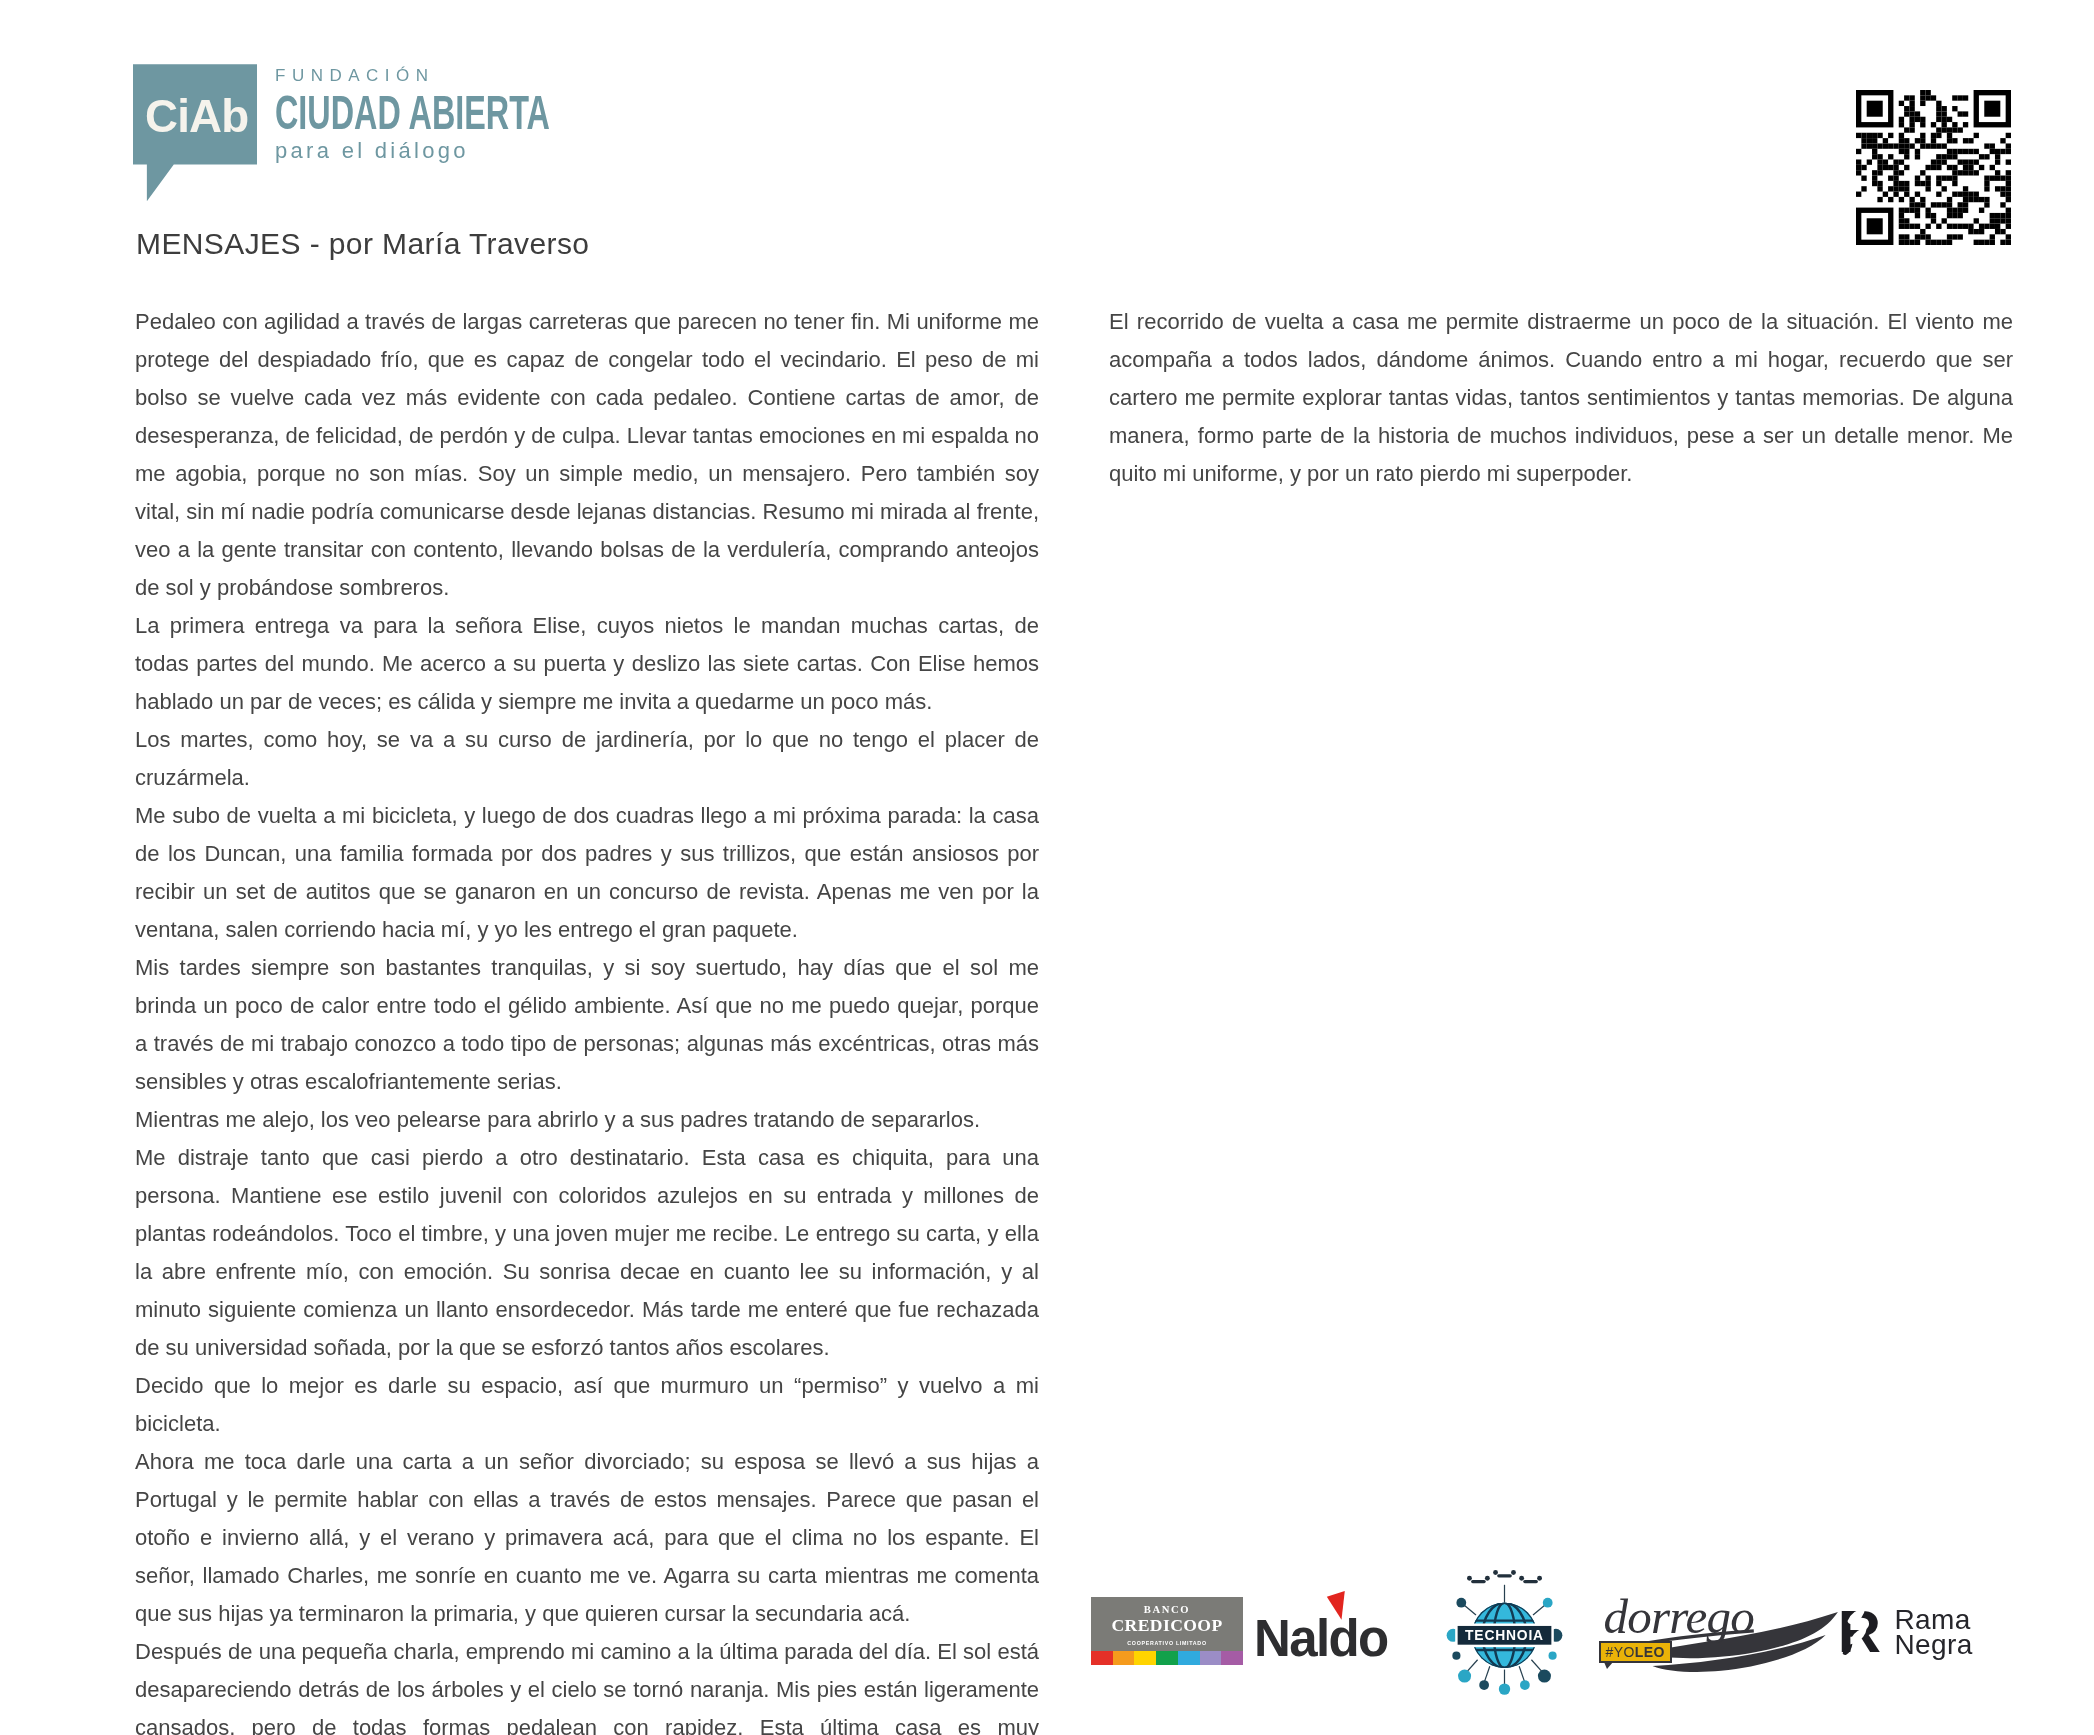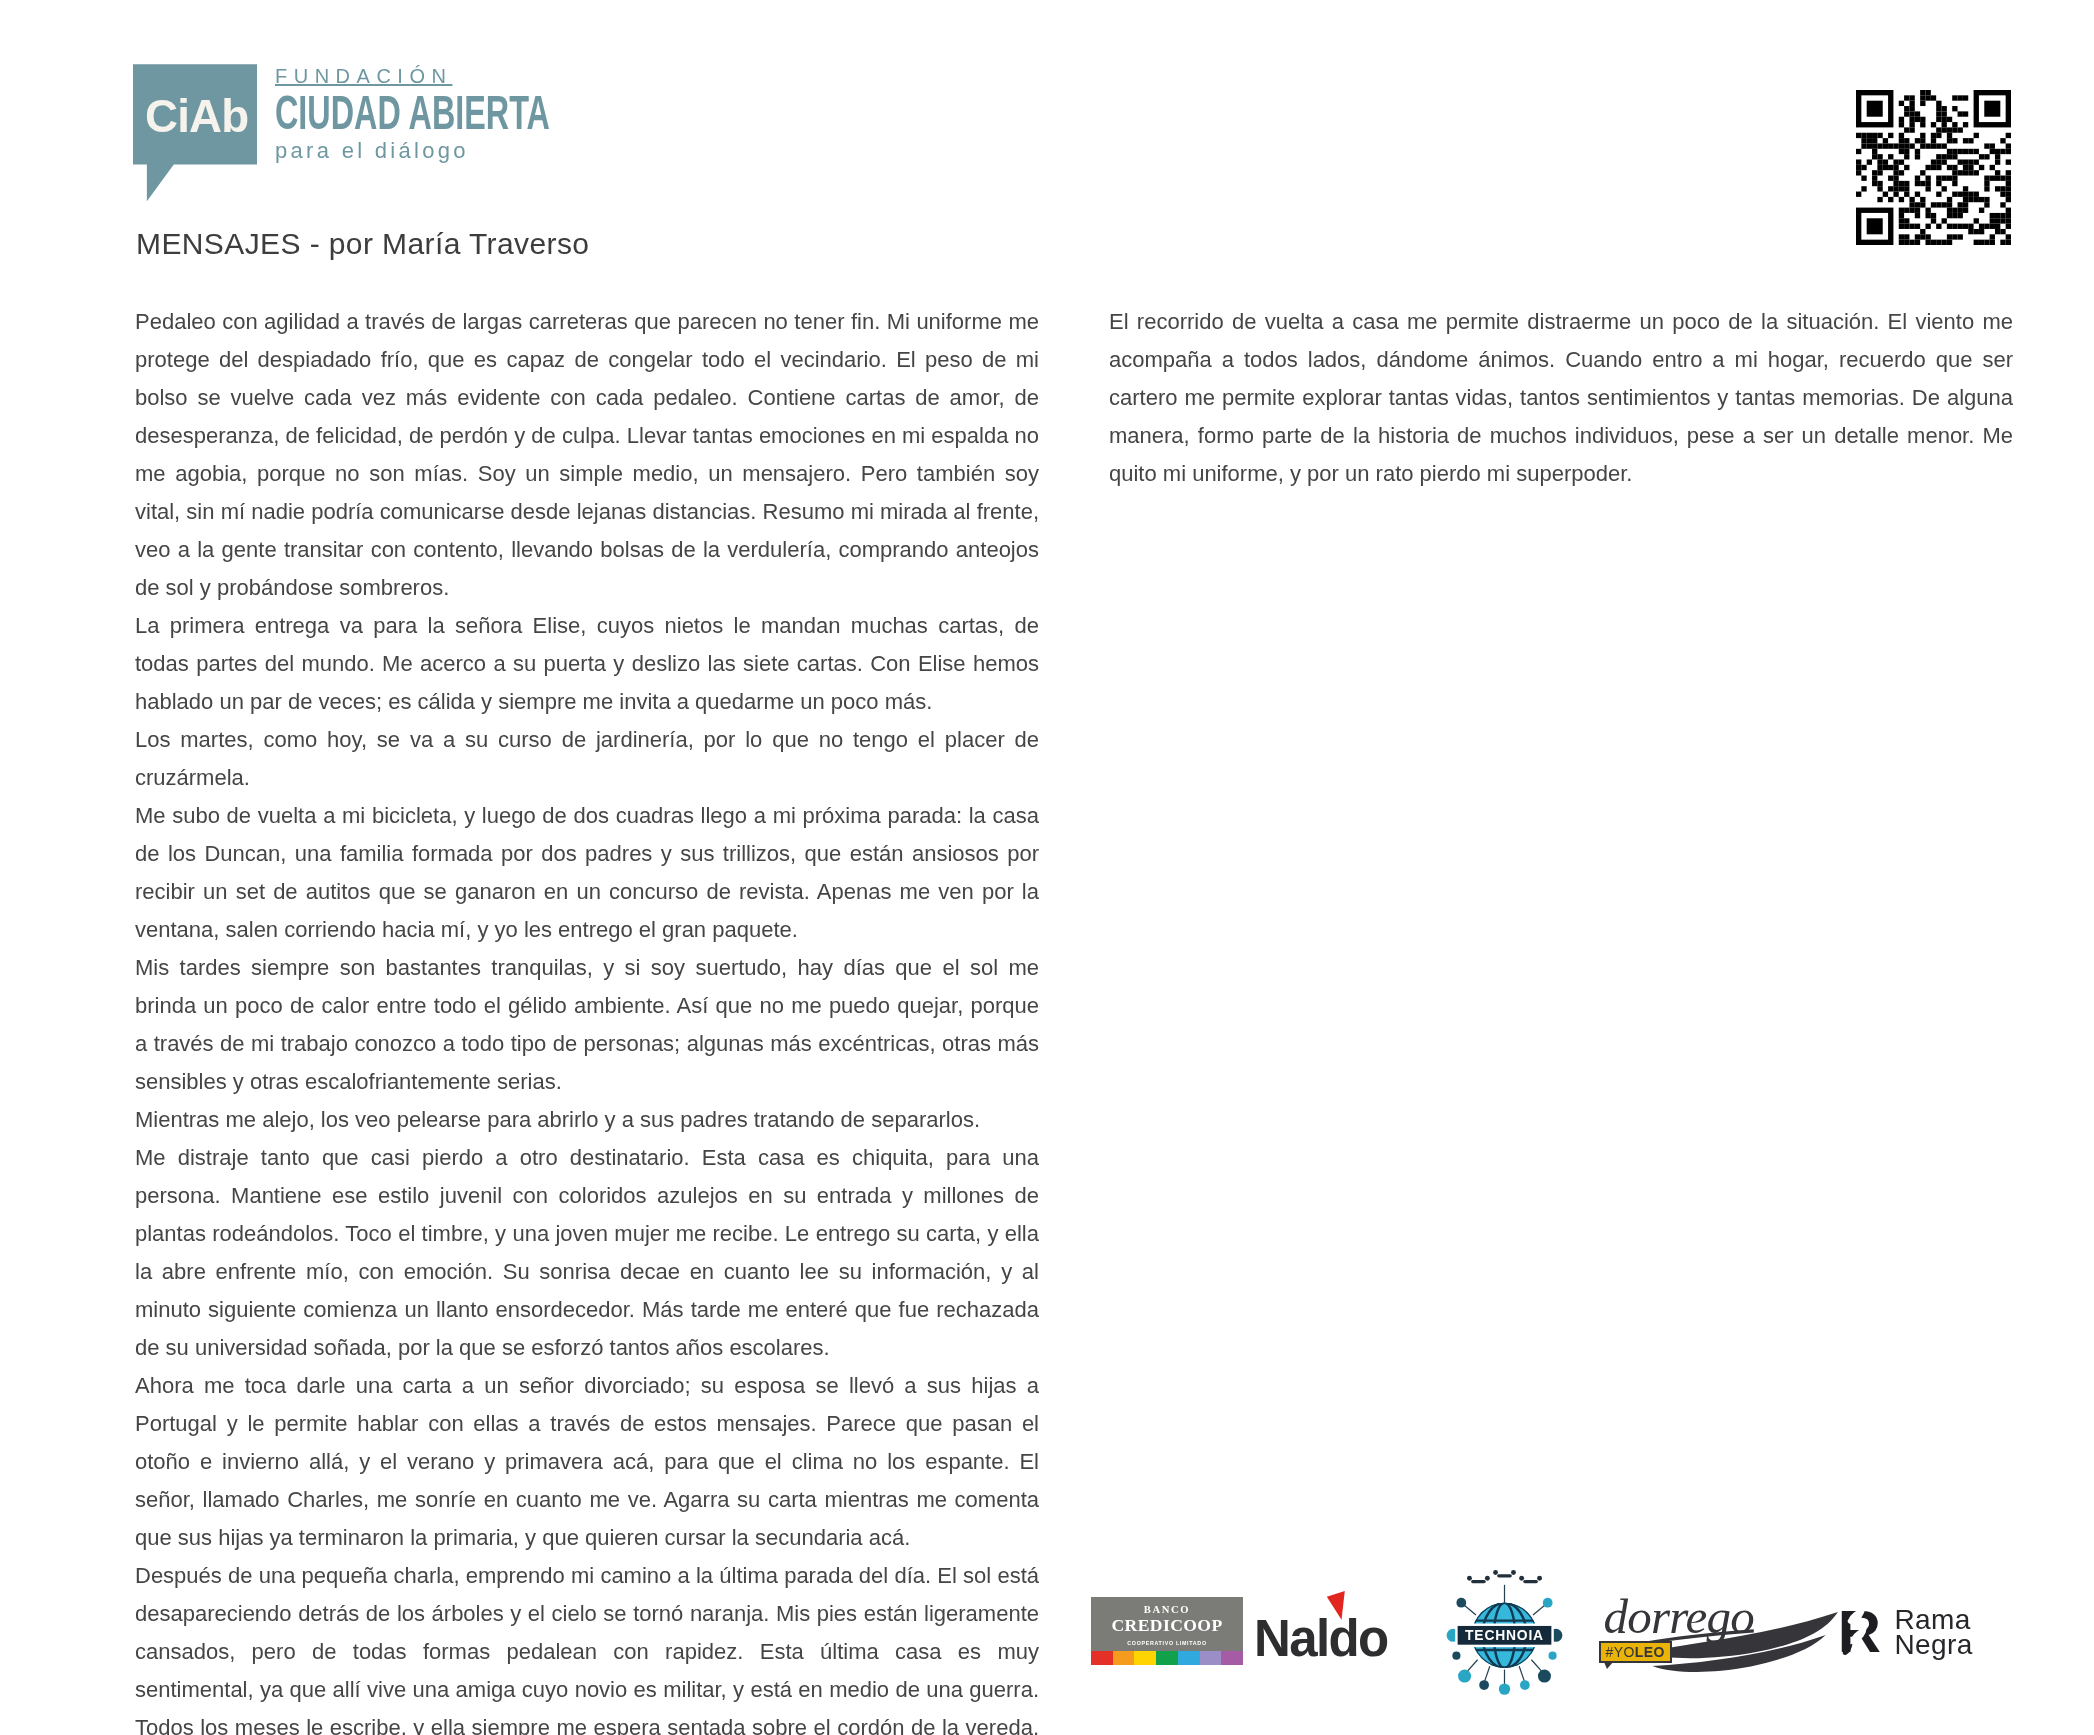--- a/index.html
+++ b/index.html
@@ -5,21 +5,21 @@
   html,body{margin:0;padding:0;background:#ffffff;}
   .page{position:relative;width:2095px;height:1736px;background:#ffffff;overflow:hidden;
         font-family:"Liberation Sans",sans-serif;color:#434343;}
 
   
   .brand{position:absolute;left:133px;top:64px;display:flex;align-items:flex-start;}
   .bubble{position:relative;width:124px;height:139px;flex:0 0 auto;}
   .bubble svg{display:block;}
   .bubble text{font-family:"Liberation Sans",sans-serif;font-weight:bold;font-size:56px;letter-spacing:-1px;}
   .brand-text{margin-left:18px;padding-top:3.3px;color:#6e97a1;}
-  .brand-super{font-size:20px;font-weight:400;letter-spacing:6.5px;line-height:18px;text-decoration:underline;}
+  .brand-super{font-size:17px;font-weight:400;letter-spacing:6.5px;line-height:18px;}
   .brand-name{display:inline-block;font-size:49px;font-weight:700;letter-spacing:0px;line-height:51px;
               transform:scaleX(0.66);transform-origin:0 50%;white-space:nowrap;margin-top:1.6px;}
   .brand-tag{font-size:22px;font-weight:400;letter-spacing:3.3px;line-height:24.5px;margin-top:1.6px;}
 
   
   .qr{position:absolute;left:1856px;top:90px;width:155px;height:155px;}
 
   
   h1.title{position:absolute;left:136px;top:227px;margin:0;font-size:30px;font-weight:400;
            color:#3d3d3d;letter-spacing:0.4px;}
@@ -421,20 +421,21 @@
   <h1 class="title">MENSAJES - por María Traverso</h1>
 
   <section class="col col-left">
     <p>Pedaleo con agilidad a través de largas carreteras que parecen no tener fin. Mi uniforme me protege del despiadado frío, que es capaz de congelar todo el vecindario. El peso de mi bolso se vuelve cada vez más evidente con cada pedaleo. Contiene cartas de amor, de desesperanza, de felicidad, de perdón y de culpa. Llevar tantas emociones en mi espalda no me agobia, porque no son mías. Soy un simple medio, un mensajero. Pero también soy vital, sin mí nadie podría comunicarse desde lejanas distancias. Resumo mi mirada al frente, veo a la gente transitar con contento, llevando bolsas de la verdulería, comprando anteojos de sol y probándose sombreros.</p>
     <p>La primera entrega va para la señora Elise, cuyos nietos le mandan muchas cartas, de todas partes del mundo. Me acerco a su puerta y deslizo las siete cartas. Con Elise hemos hablado un par de veces; es cálida y siempre me invita a quedarme un poco más.</p>
     <p>Los martes, como hoy, se va a su curso de jardinería, por lo que no tengo el placer de cruzármela.</p>
     <p>Me subo de vuelta a mi bicicleta, y luego de dos cuadras llego a mi próxima parada: la casa de los Duncan, una familia formada por dos padres y sus trillizos, que están ansiosos por recibir un set de autitos que se ganaron en un concurso de revista. Apenas me ven por la ventana, salen corriendo hacia mí, y yo les entrego el gran paquete.</p>
     <p>Mis tardes siempre son bastantes tranquilas, y si soy suertudo, hay días que el sol me brinda un poco de calor entre todo el gélido ambiente. Así que no me puedo quejar, porque a través de mi trabajo conozco a todo tipo de personas; algunas más excéntricas, otras más sensibles y otras escalofriantemente serias.</p>
     <p>Mientras me alejo, los veo pelearse para abrirlo y a sus padres tratando de separarlos.</p>
     <p>Me distraje tanto que casi pierdo a otro destinatario. Esta casa es chiquita, para una persona. Mantiene ese estilo juvenil con coloridos azulejos en su entrada y millones de plantas rodeándolos. Toco el timbre, y una joven mujer me recibe. Le entrego su carta, y ella la abre enfrente mío, con emoción. Su sonrisa decae en cuanto lee su información, y al minuto siguiente comienza un llanto ensordecedor. Más tarde me enteré que fue rechazada de su universidad soñada, por la que se esforzó tantos años escolares.</p>
+    <p>Decido que lo mejor es darle su espacio, así que murmuro un “permiso” y vuelvo a mi bicicleta.</p>
     <p>Ahora me toca darle una carta a un señor divorciado; su esposa se llevó a sus hijas a Portugal y le permite hablar con ellas a través de estos mensajes. Parece que pasan el otoño e invierno allá, y el verano y primavera acá, para que el clima no los espante. El señor, llamado Charles, me sonríe en cuanto me ve. Agarra su carta mientras me comenta que sus hijas ya terminaron la primaria, y que quieren cursar la secundaria acá.</p>
     <p>Después de una pequeña charla, emprendo mi camino a la última parada del día. El sol está desapareciendo detrás de los árboles y el cielo se tornó naranja. Mis pies están ligeramente cansados, pero de todas formas pedalean con rapidez. Esta última casa es muy sentimental, ya que allí vive una amiga cuyo novio es militar, y está en medio de una guerra. Todos los meses le escribe, y ella siempre me espera sentada sobre el cordón de la vereda. Los dos siguen perdidamente enamorados el uno del otro, luego de tres años de relación. Me bajo de la bici y camino hacia mi amiga. Ella me da un abrazo y yo le entrego su carta. Juntos miramos el contenido de esta, y lágrimas empiezan a correr por nuestras mejillas. Su novio falleció en la guerra, poco después de su última carta. En la correspondencia viene adjunta una pequeña foto de mi amiga, que él conservó hasta este momento. Nos abrazamos nuevamente, y yo sé que ella no tiene palabras por hoy. Así que luego de reconfortarla, nos despedimos sin decir nada.</p>
   </section>
 
   <section class="col col-right">
     <p>El recorrido de vuelta a casa me permite distraerme un poco de la situación. El viento me acompaña a todos lados, dándome ánimos. Cuando entro a mi hogar, recuerdo que ser cartero me permite explorar tantas vidas, tantos sentimientos y tantas memorias. De alguna manera, formo parte de la historia de muchos individuos, pese a ser un detalle menor. Me quito mi uniforme, y por un rato pierdo mi superpoder.</p>
   </section>
 
   <div class="sponsor credicoop">
     <div class="cc-box">

